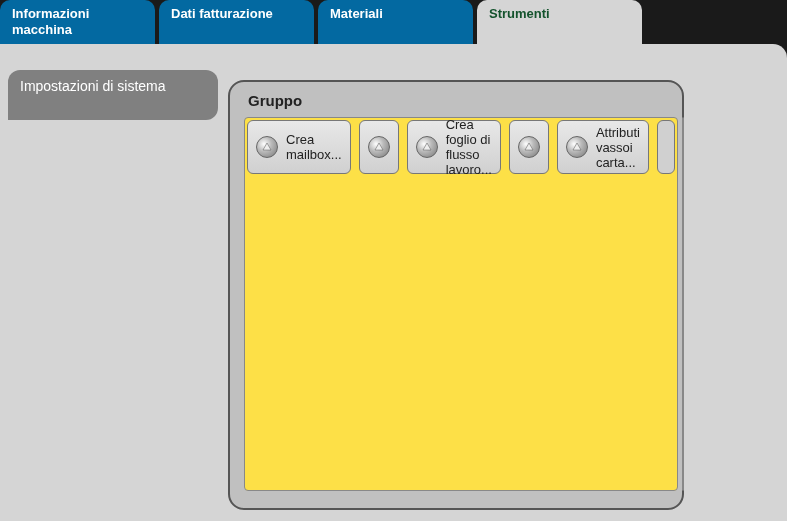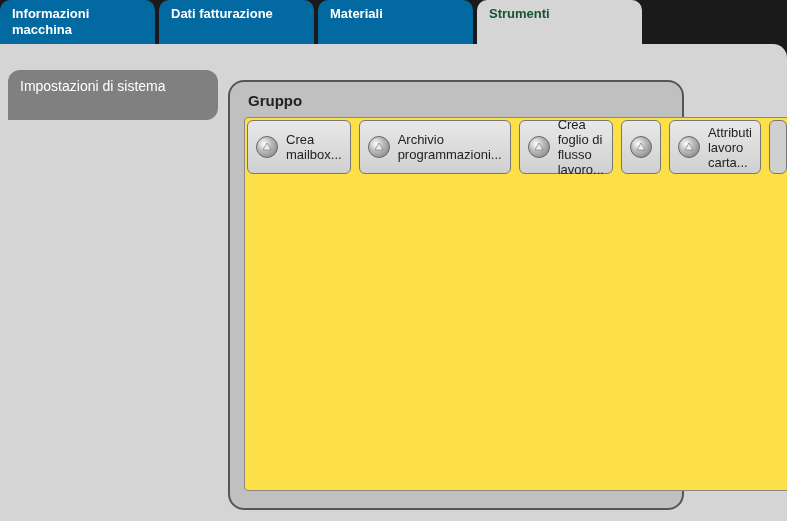--- a/index.html
+++ b/index.html
@@ -192,21 +192,20 @@
           </span>
           <span class="list-item-label">Crea mailbox...</span>
         </div>
 
         <div class="list-item">
           <span class="list-item-icon">
             <svg viewBox="0 0 10 10">
                 <polygon points="5,1 9,8 1,8" fill="#eee" stroke="#555" stroke-width="0.5"></polygon>
               </svg>
           </span>
-          <span class="list-item-label">Archivio programmazioni...</span>
         </div>
 
         <div class="list-item">
           <span class="list-item-icon">
             <svg viewBox="0 0 10 10">
                 <polygon points="5,1 9,8 1,8" fill="#eee" stroke="#555" stroke-width="0.5"></polygon>
               </svg>
           </span>
           <span class="list-item-label">Crea foglio di flusso lavoro...</span>
         </div>
@@ -218,21 +217,21 @@
               </svg>
           </span>
         </div>
 
         <div class="list-item">
           <span class="list-item-icon">
             <svg viewBox="0 0 10 10">
                 <polygon points="5,1 9,8 1,8" fill="#eee" stroke="#555" stroke-width="0.5"></polygon>
               </svg>
           </span>
-          <span class="list-item-label">Attributi lavoro carta...</span>
+          <span class="list-item-label">Attributi vassoi carta...</span>
         </div>
 
         <div class="list-item empty">
           <span class="list-item-label"></span>
         </div>
 
       </div>
 
       <div class="scrollbar">
         <div class="scroll-btn up">

